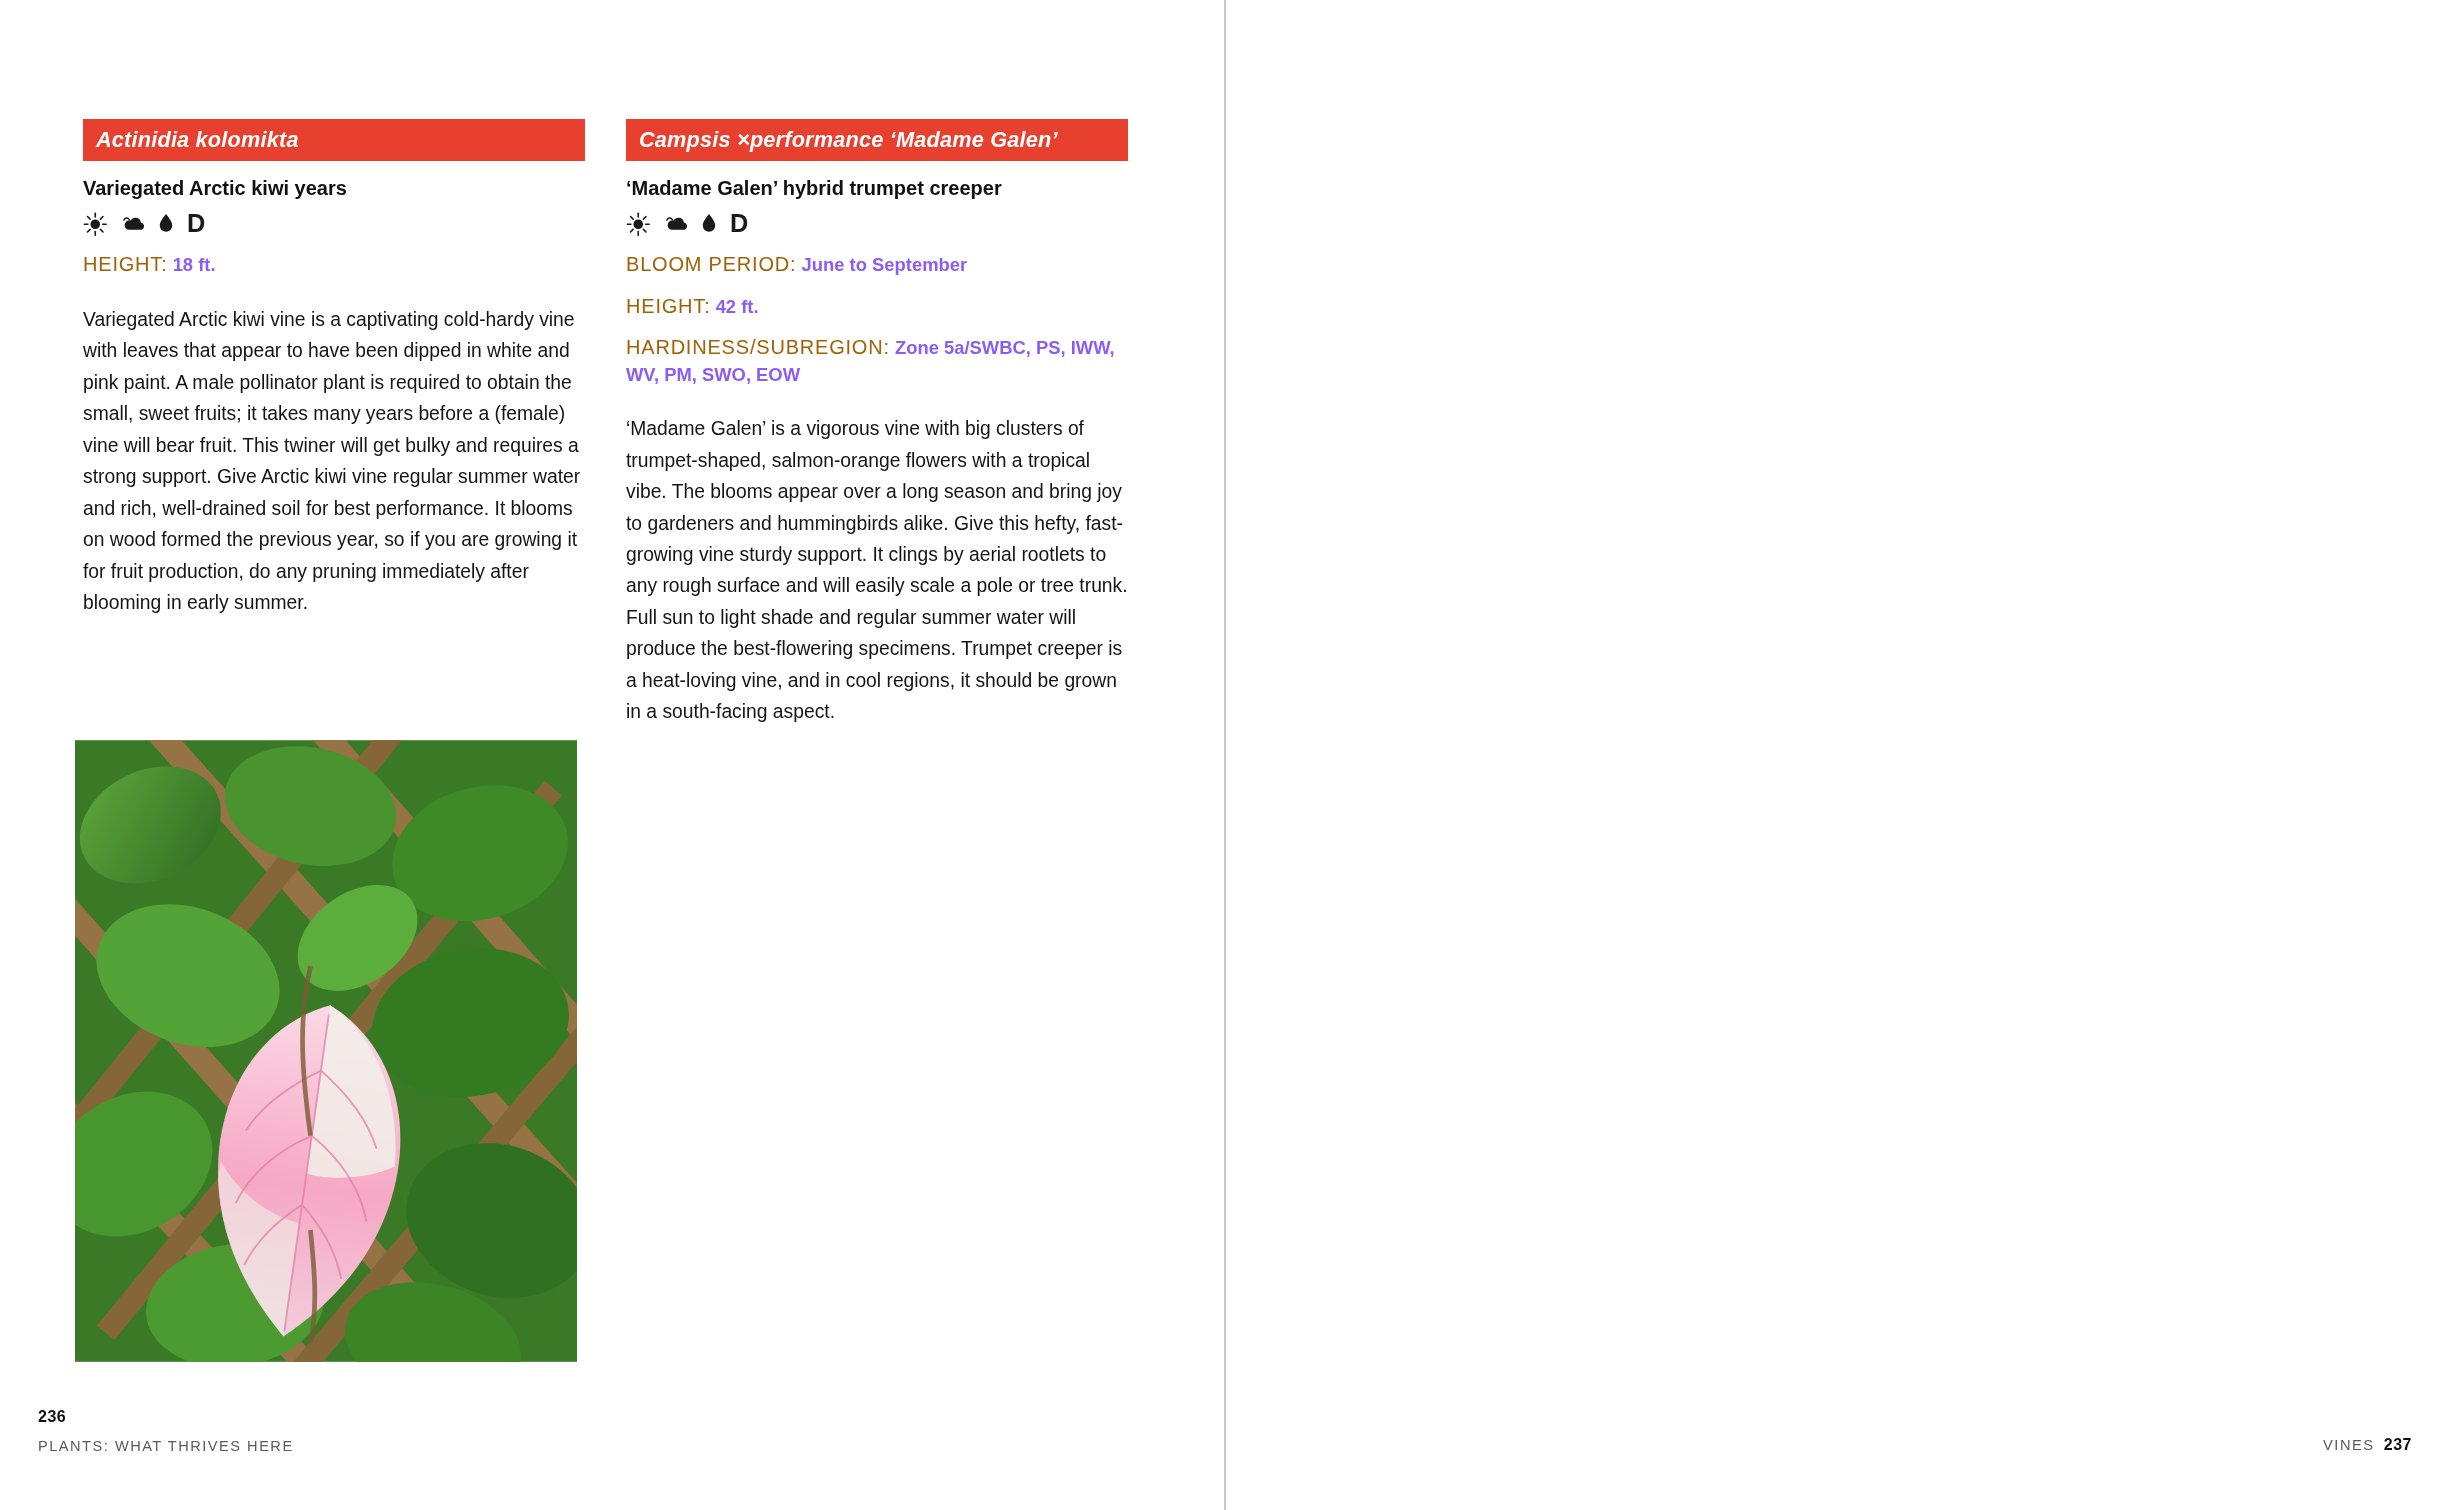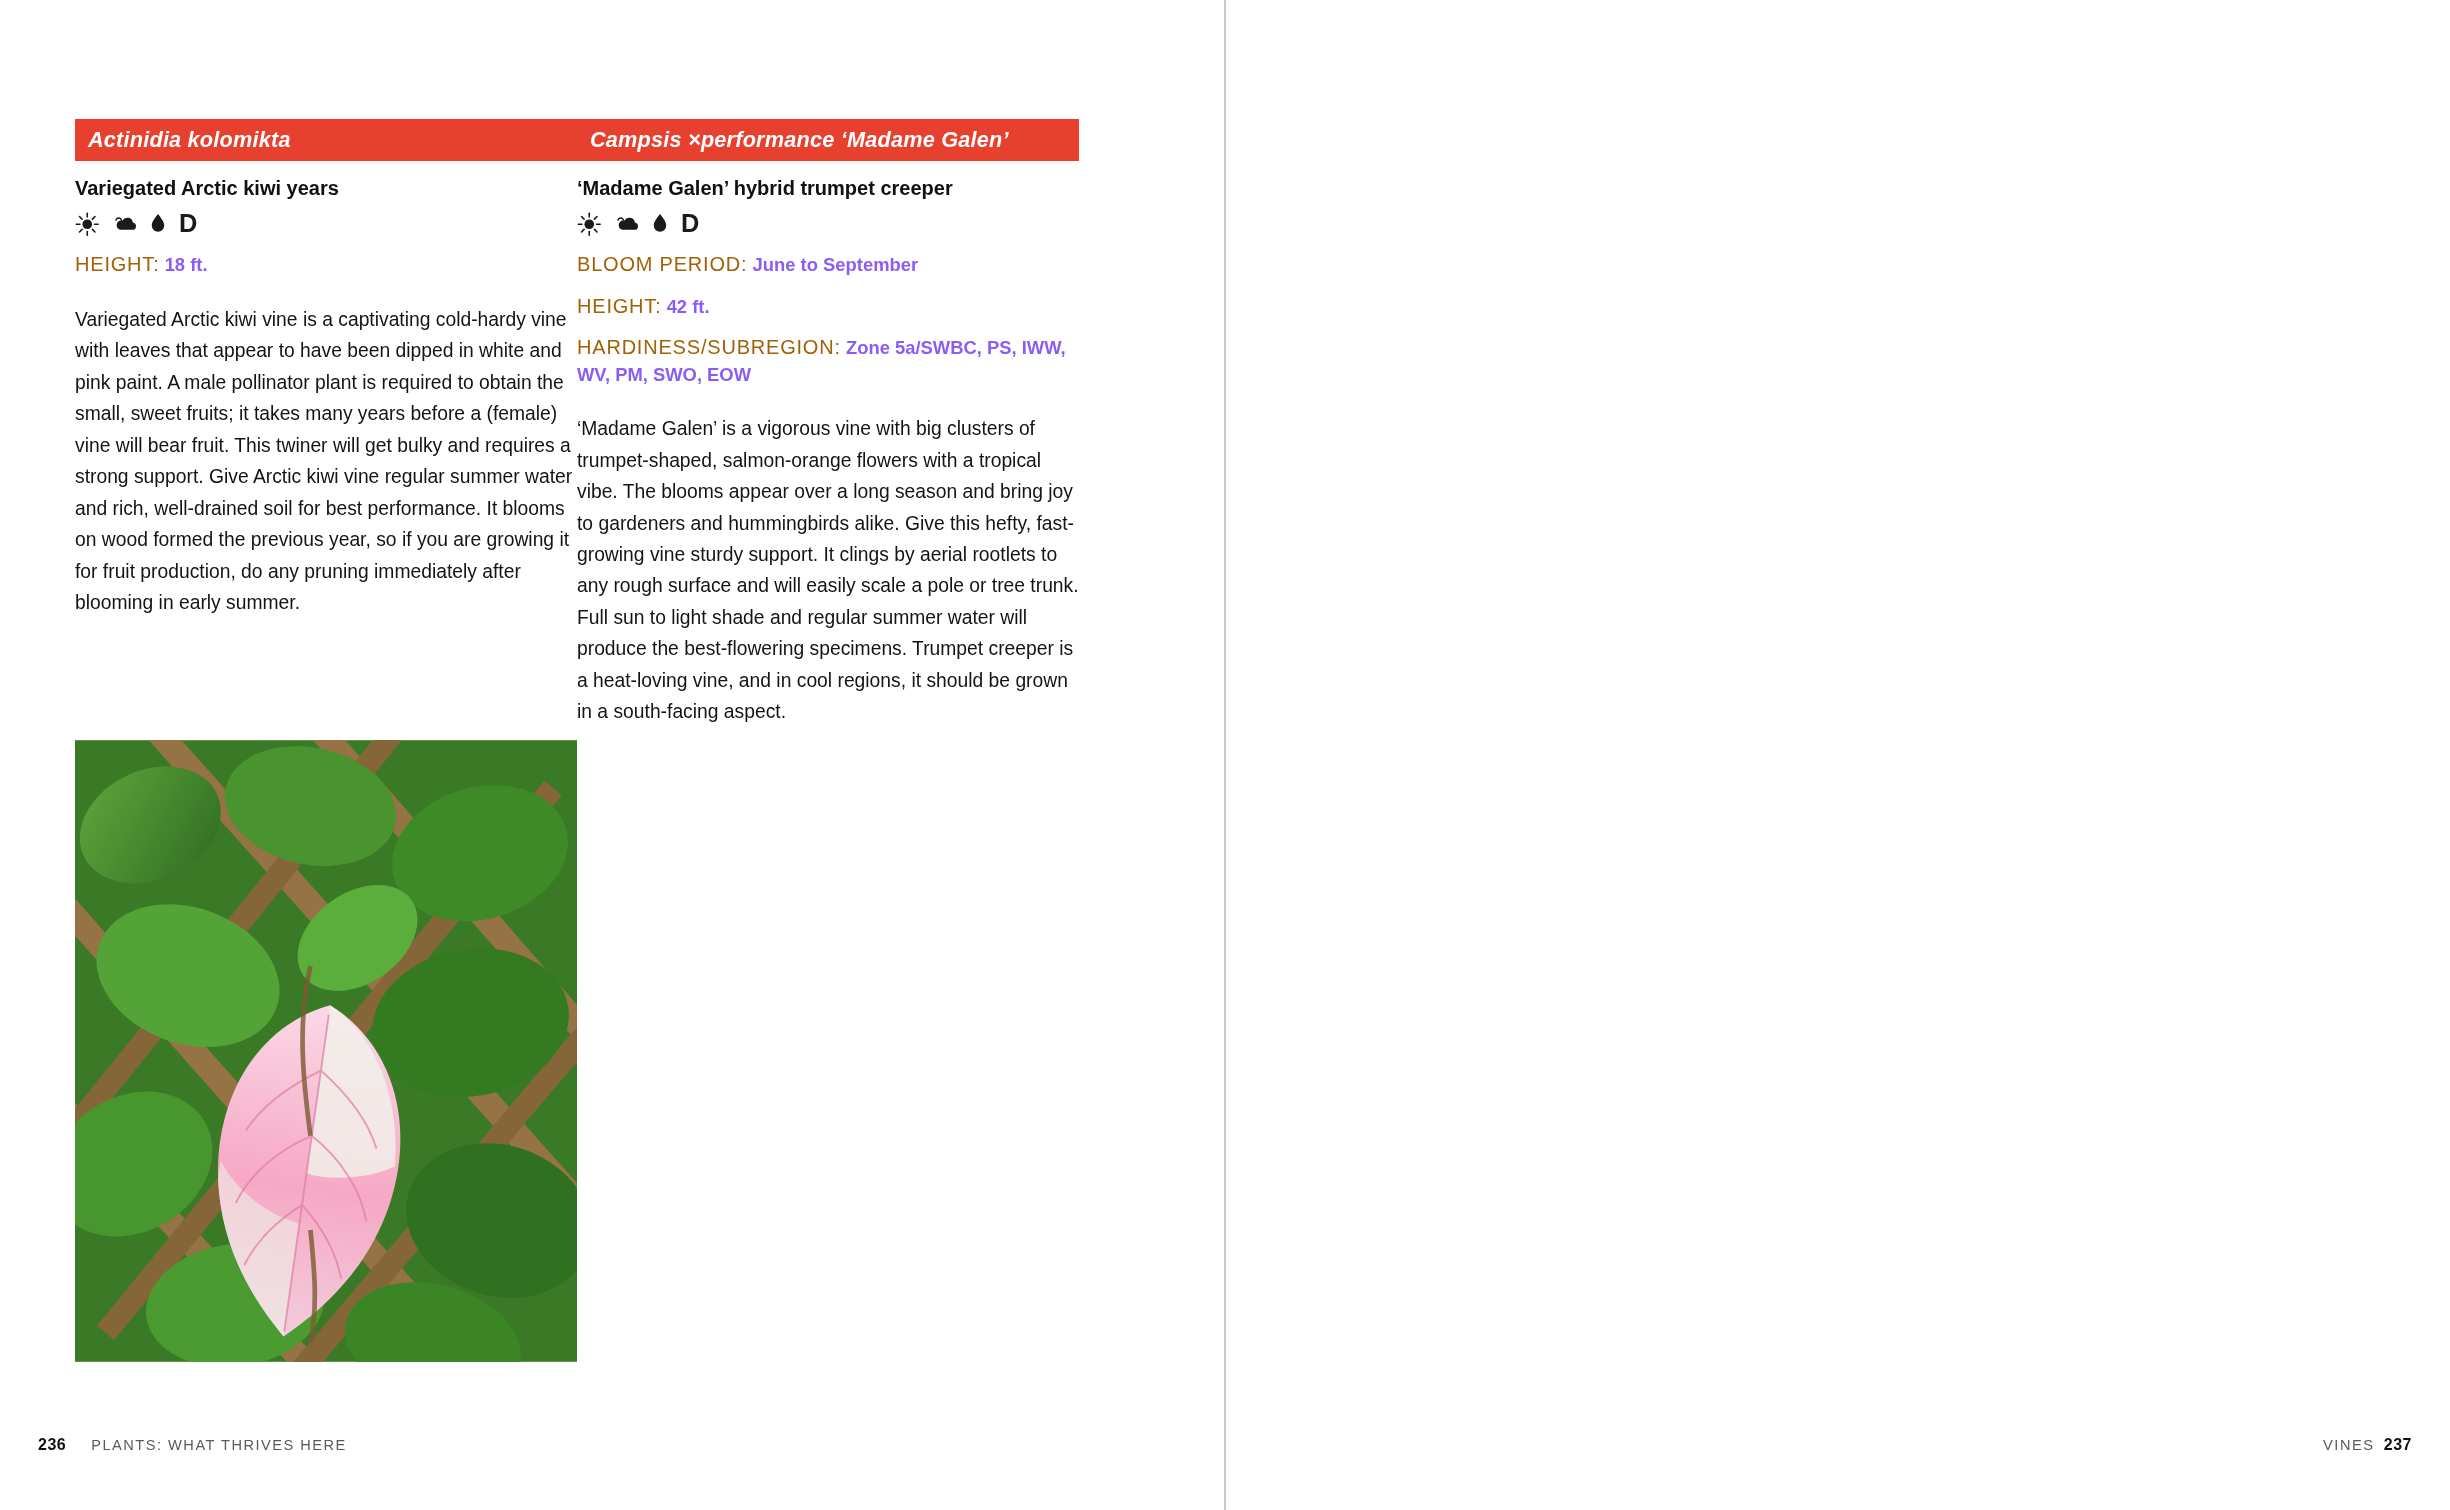--- a/index.html
+++ b/index.html
@@ -32,23 +32,24 @@
   .gutter-line {
     position: absolute;
     left: 1224px; top: 0;
     width: 1.9px; height: 1511px;
     background: #c9c9c9;
   }
 
   
   .columns {
     position: absolute;
-    left: 75px; top: 119px;
+    left: 83px; top: 119px;
     width: 1046px;
     display: flex;
+    gap: 41px;
   }
   .col { width: 502px; }
 
   .title-bar {
     background: #e8402e;
     color: #ffffff;
     font-style: italic;
     font-weight: bold;
     font-size: 21.7px;
     letter-spacing: 0.2px;
@@ -117,21 +118,22 @@
   
   .footer-left {
     position: absolute;
     left: 38px; bottom: 57px;
     font-size: 14.6px;
     letter-spacing: 1.5px;
     color: #5a5a5a;
     text-transform: uppercase;
     display: flex;
     align-items: baseline;
-    gap: 25px;
+    gap: 12px;
+    flex-direction: column;
   }
   .footer-left .pg {
     font-weight: bold;
     color: #111111;
     font-size: 16px;
     letter-spacing: 0.5px;
   }
   .footer-right {
     position: absolute;
     right: 38px; bottom: 57px;

